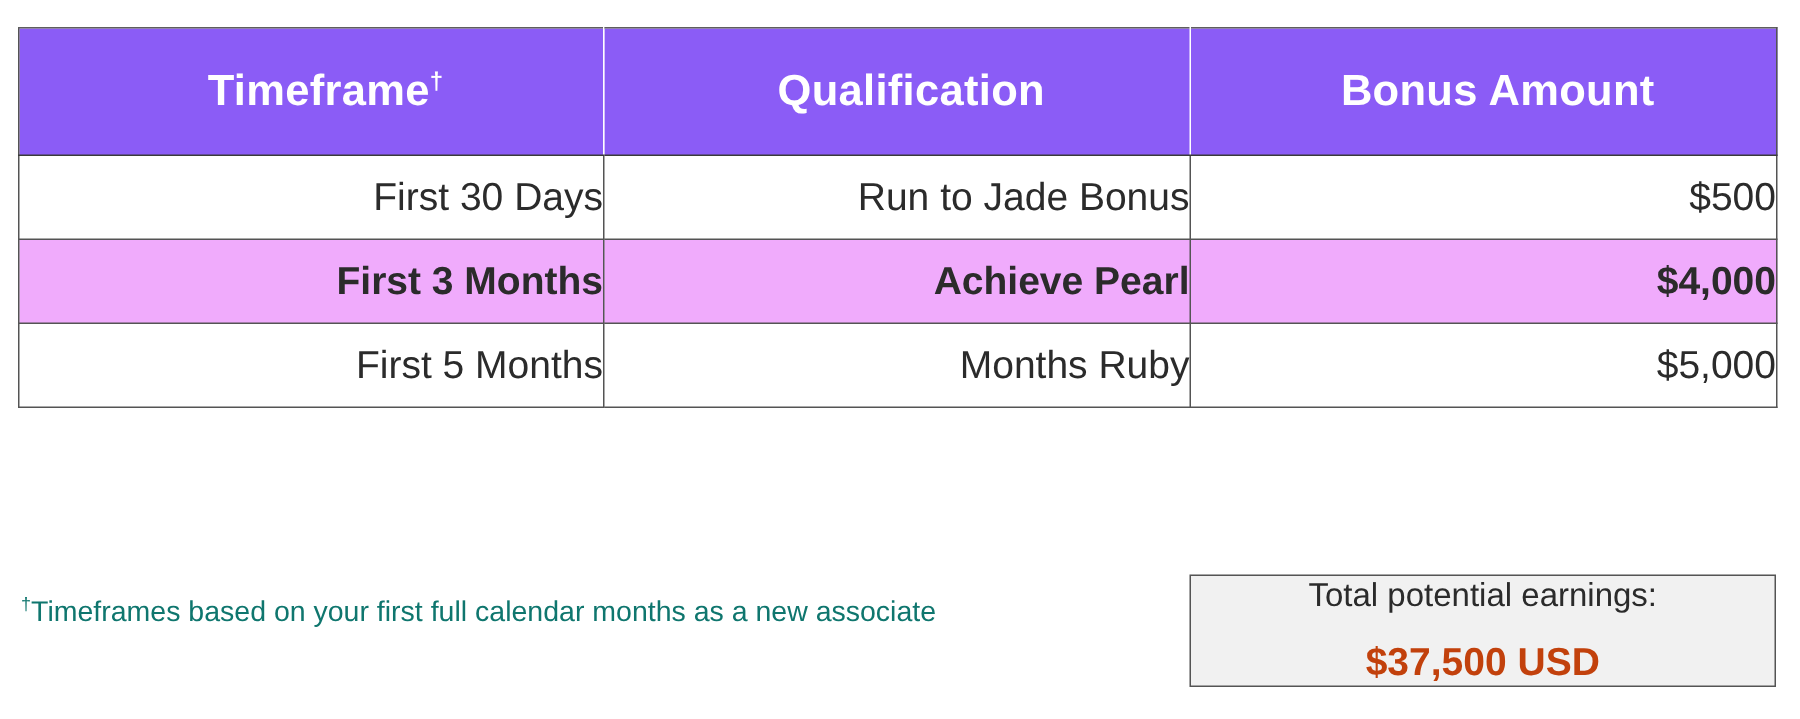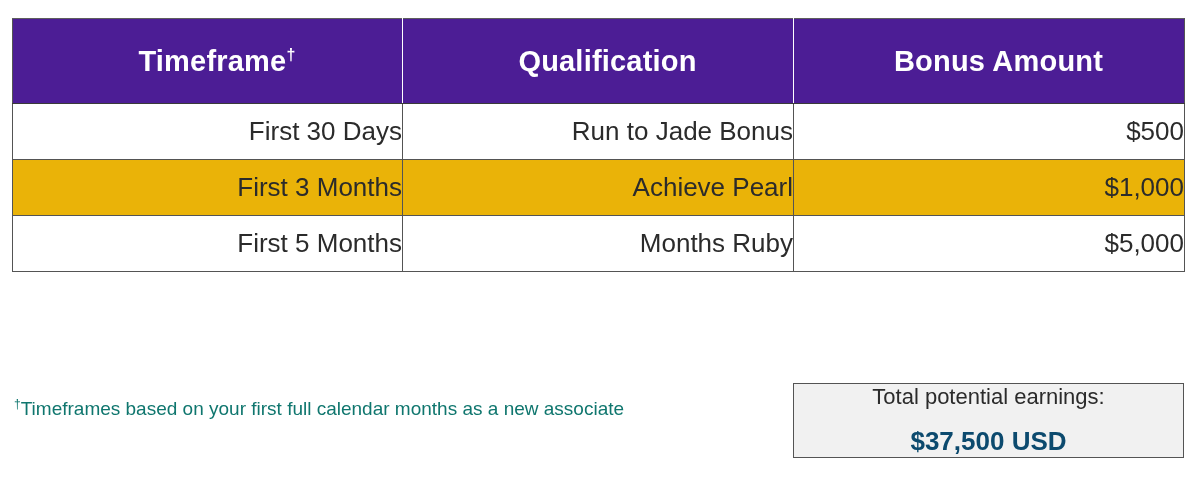--- a/index.html
+++ b/index.html
@@ -39,21 +39,21 @@
   .bonus-table th,
   .bonus-table td {
     border: 1px solid #545454;
     text-align: center;
     vertical-align: middle;
     padding: 0;
   }
 
   
   .bonus-table thead th {
-    background: #4c1d95;
+    background: #8b5cf6;
     color: #ffffff;
     height: 84px;
     font-size: 29px;
     font-weight: bold;
     letter-spacing: 0.2px;
     border-color: #6b6b6b;
     border-left-color: #ffffff;
     border-right-color: #ffffff;
     border-top-color: #5e5e5e;
     border-bottom-color: #3a3a3a;
@@ -72,21 +72,22 @@
   
   .bonus-table tbody td {
     height: 55px;
     font-size: 26px;
     font-weight: normal;
     background: #ffffff;
     color: #2b2b2b;
     text-align: right;
   }
   .bonus-table tbody tr.shaded td {
-    background: #eab308;
+    background: #f0abfc;
+    font-weight: bold;
   }
 
   
   .footer-area {
     position: absolute;
     left: 12px;
     top: 383px;
     width: 1172px;
     height: 76px;
   }
@@ -125,21 +126,21 @@
   }
   .total-label {
     font-size: 22px;
     font-weight: normal;
     color: #2b2b2b;
     line-height: 1.15;
   }
   .total-value {
     font-size: 26px;
     font-weight: bold;
-    color: #0c4a6e;
+    color: #c2410c;
     line-height: 1.15;
   }
 </style>
 </head>
 <body>
 
 <div class="page">
 
   <table class="bonus-table">
     <colgroup>
@@ -156,21 +157,21 @@
     </thead>
     <tbody>
       <tr class="plain">
         <td>First 30 Days</td>
         <td>Run to Jade Bonus</td>
         <td>$500</td>
       </tr>
       <tr class="shaded">
         <td>First 3 Months</td>
         <td>Achieve Pearl</td>
-        <td>$1,000</td>
+        <td>$4,000</td>
       </tr>
       <tr class="plain">
         <td>First 5 Months</td>
         <td>Months Ruby</td>
         <td>$5,000</td>
       </tr>
     </tbody>
   </table>
 
   <div class="footer-area">

